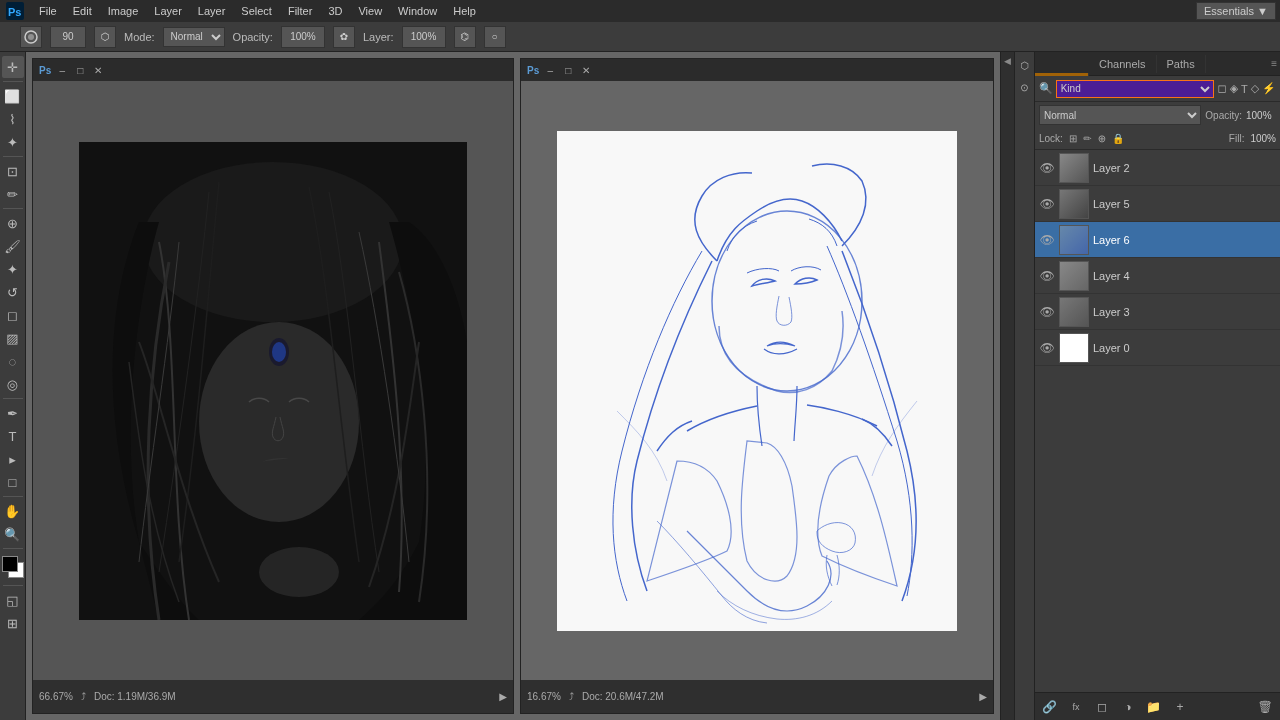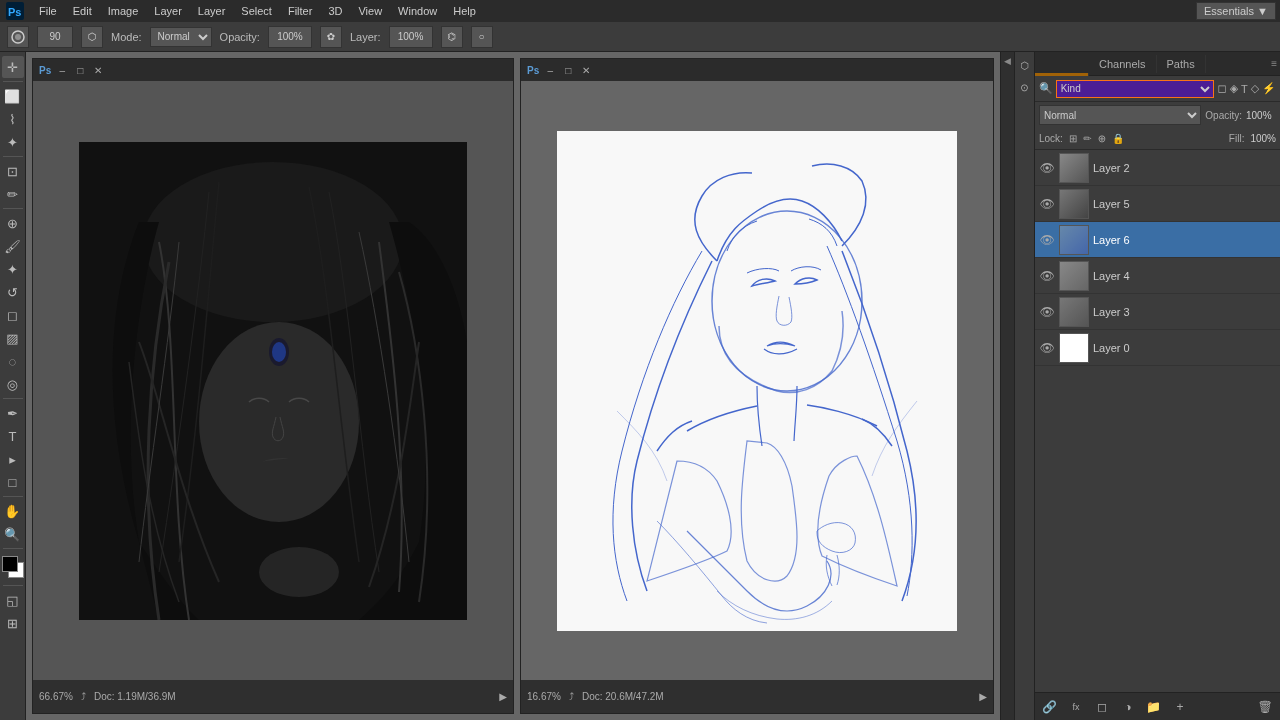--- a/index.html
+++ b/index.html
@@ -40,21 +40,21 @@
       font-size: 11px;
       text-align: center;
     }
 
     
     .options-bar {
       background: #3c3c3c;
       height: 30px;
       display: flex;
       align-items: center;
-      padding: 0 7px;
+      padding: 0 20px;
       gap: 8px;
       flex-shrink: 0;
       border-bottom: 1px solid #222;
     }
     .options-bar select, .options-bar input {
       background: #555;
       color: #ccc;
       border: 1px solid #333;
       height: 20px;
       font-size: 10px;

